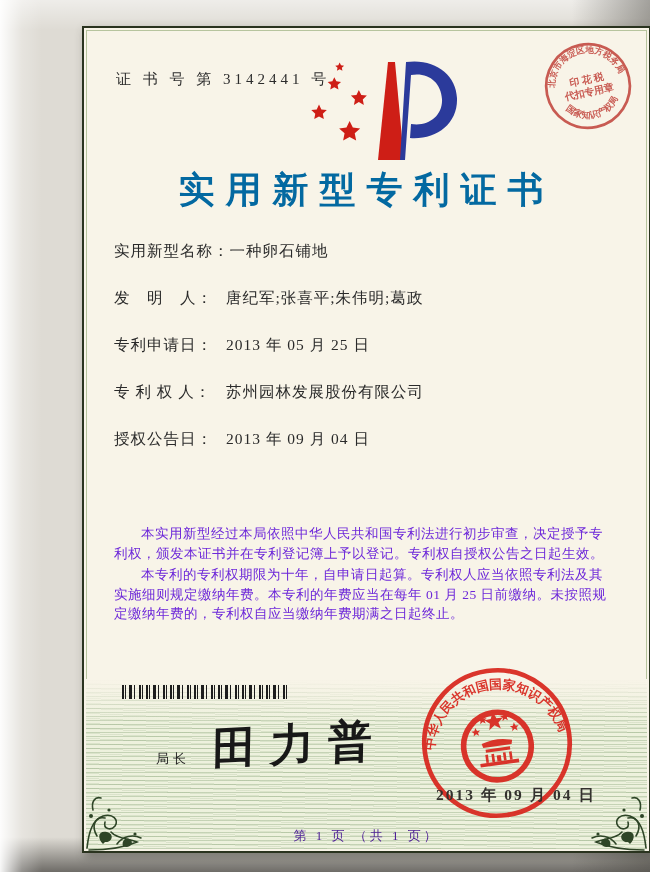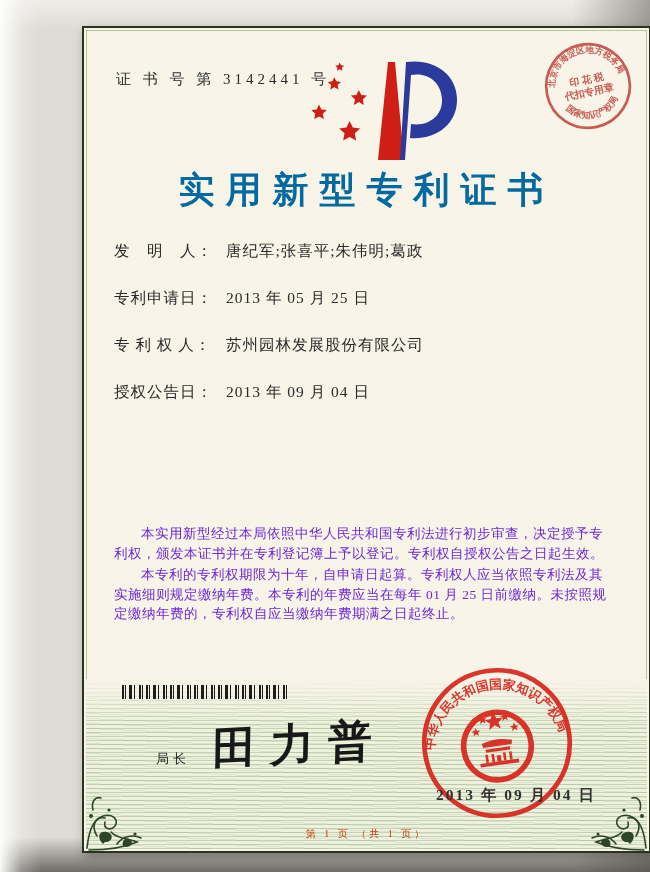--- a/index.html
+++ b/index.html
@@ -56,21 +56,21 @@
   .signature{
     position:absolute;left:128px;top:686px;width:220px;
     font-size:44px;font-weight:bold;color:#181818;
     transform:rotate(-3deg) skewX(-4deg);letter-spacing:14px;white-space:nowrap;
   }
   .seal{position:absolute;left:326px;top:628px;width:174px;height:174px;transform:rotate(-8deg);opacity:.92;}
   .issue-date{
     position:absolute;left:352px;top:757px;font-size:15.5px;font-weight:600;
     letter-spacing:2px;color:#33312e;z-index:5;
   }
-  .footer{position:absolute;left:0;right:0;top:799px;text-align:center;font-size:10px;letter-spacing:3px;color:#c2410c;}
+  .footer{position:absolute;left:0;right:0;top:799px;text-align:center;font-size:13px;letter-spacing:3px;color:#4c1d95;}
   .flourish{position:absolute;width:78px;height:92px;bottom:-1px;}
   .flourish.left{left:-1px;}
   .flourish.right{right:-1px;transform:scaleX(-1);}
   svg text{font-family:"Liberation Serif","DejaVu Serif",serif;}
 </style>
 </head>
 <body>
 
 <div class="page">
 
@@ -110,20 +110,23 @@
       <text x="44" y="41" text-anchor="middle" fill="#c2463e" font-size="9.5" font-weight="bold">印 花 税</text>
       <text x="44" y="53" text-anchor="middle" fill="#c2463e" font-size="9.5" font-weight="bold">代扣专用章</text>
       <text fill="#c2463e" font-size="8.5" font-weight="bold">
         <textPath href="#arcBot" startOffset="50%" text-anchor="middle">国家知识产权局</textPath>
       </text>
     </svg>
 
     <div class="title">实用新型专利证书</div>
 
     <div class="fields">
+      <div class="field">
+        <span class="lbl">实用新型名称：</span><span class="val">一种卵石铺地</span>
+      </div>
       <div class="field">
         <span class="lbl">发　明　人：</span><span class="val">唐纪军;张喜平;朱伟明;葛政</span>
       </div>
       <div class="field">
         <span class="lbl">专利申请日：</span><span class="val">2013 年 05 月 25 日</span>
       </div>
       <div class="field">
         <span class="lbl">专 利 权 人：</span><span class="val">苏州园林发展股份有限公司</span>
       </div>
       <div class="field">

